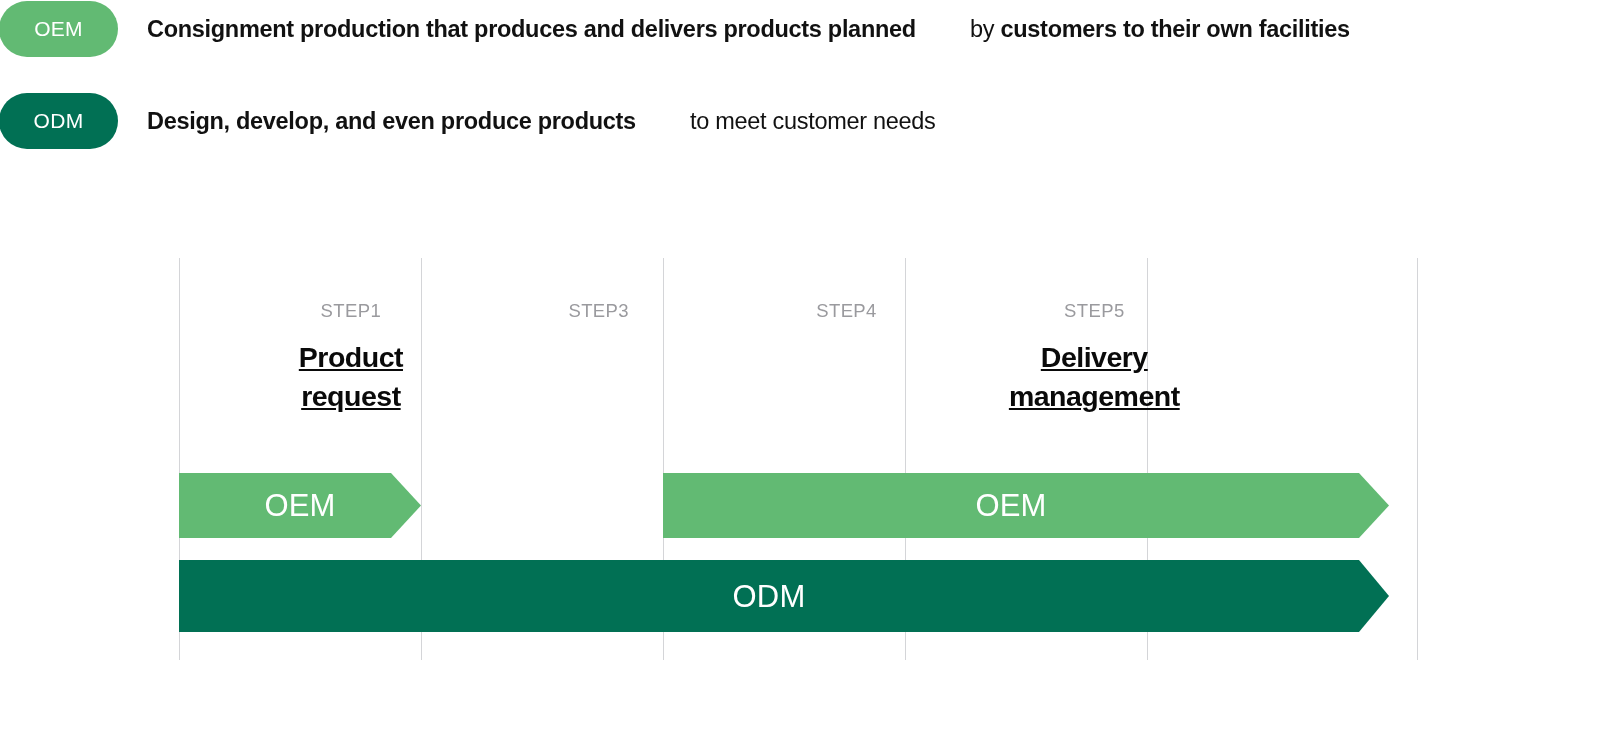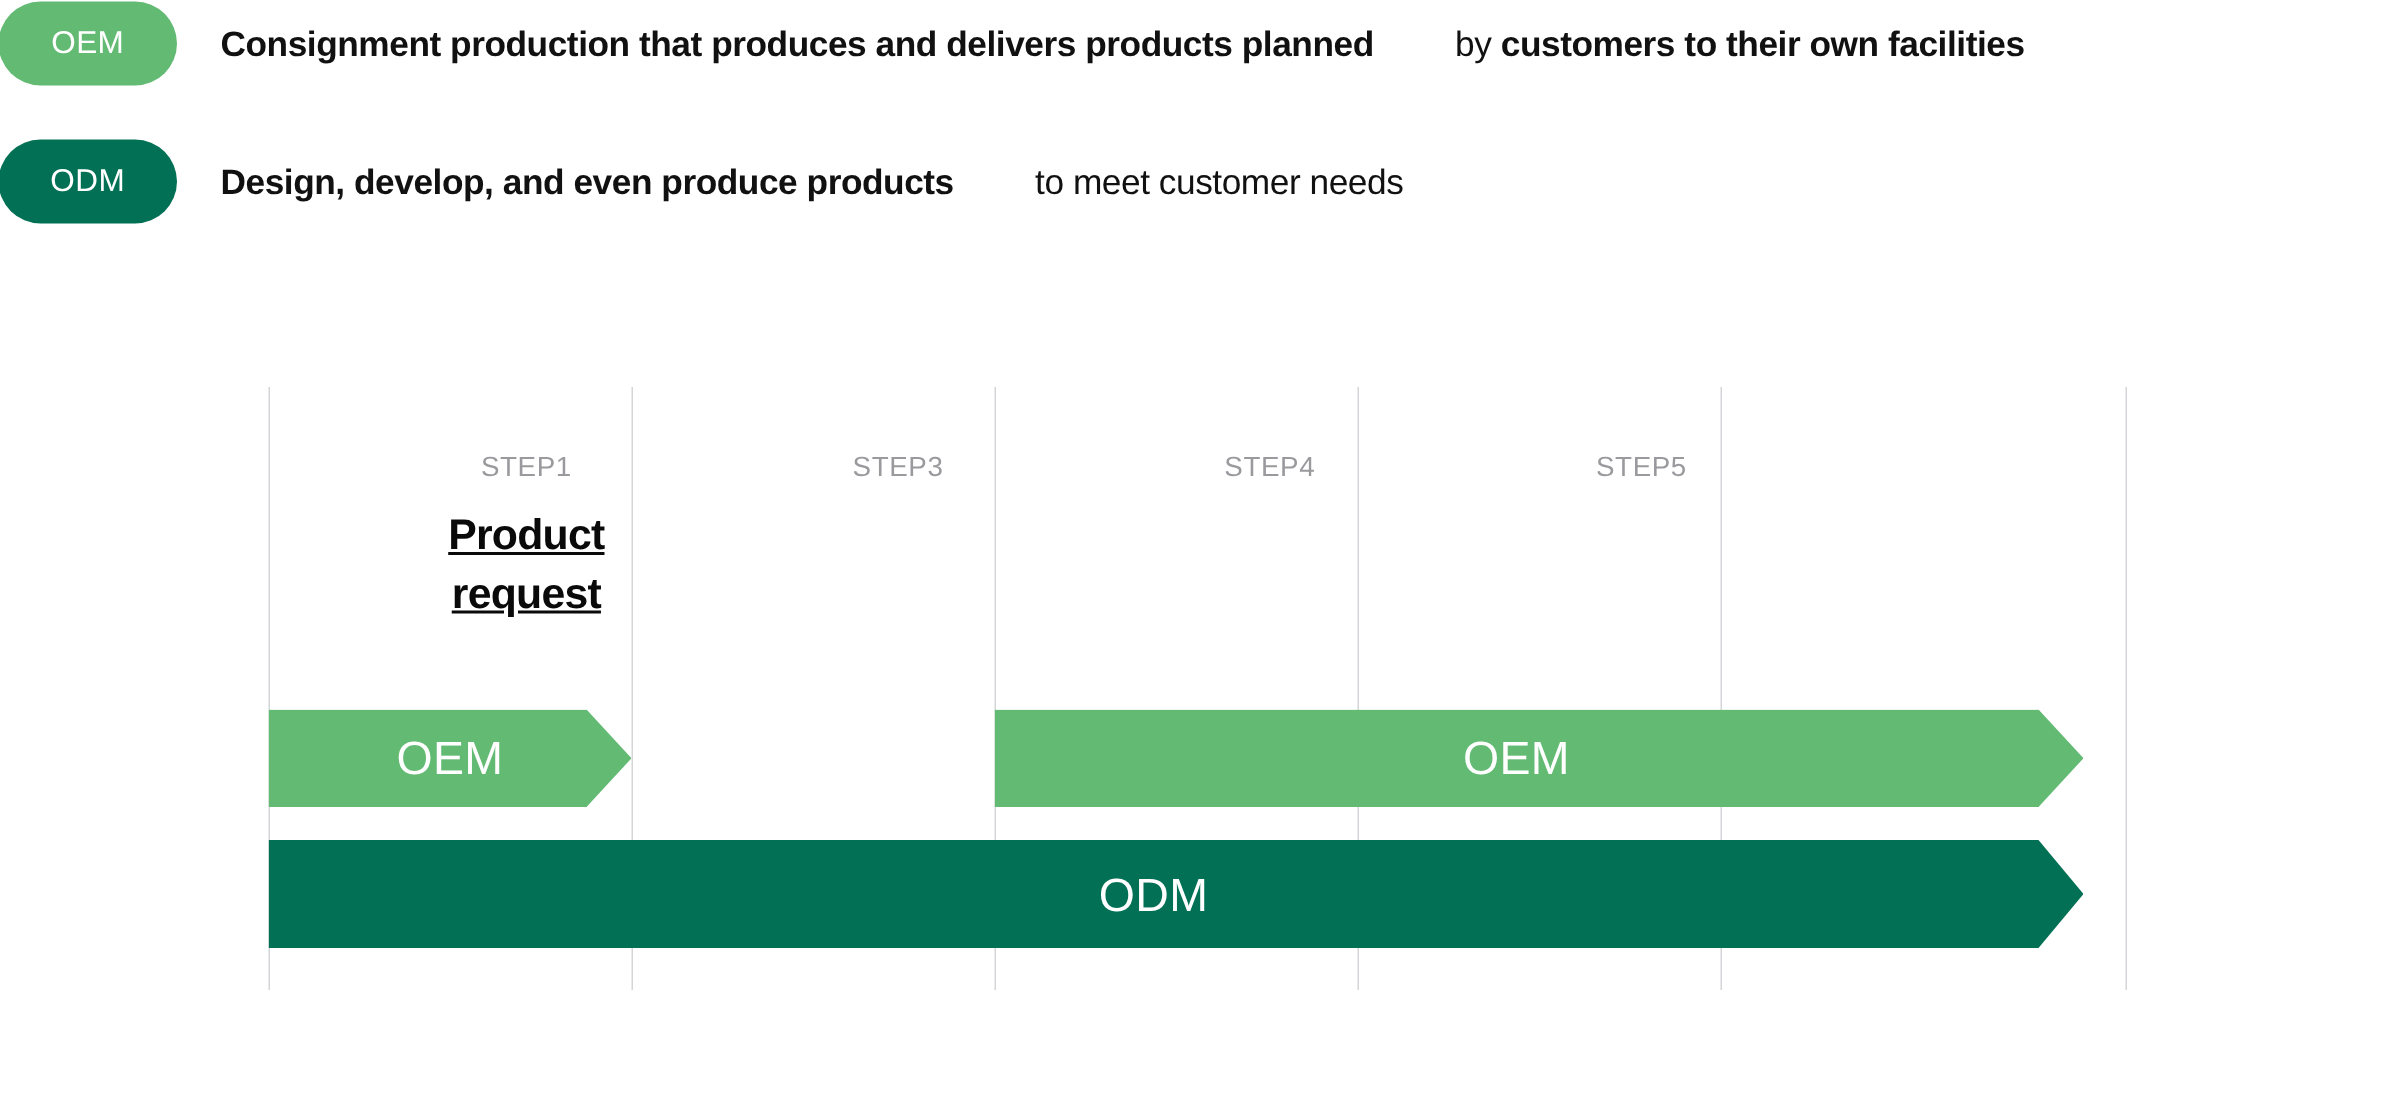--- a/index.html
+++ b/index.html
@@ -211,20 +211,22 @@
 request</div>
     </div>
     <div class="step-col">
       <div class="step-num">STEP3</div>
     </div>
     <div class="step-col">
       <div class="step-num">STEP4</div>
     </div>
     <div class="step-col">
       <div class="step-num">STEP5</div>
+      <div class="step-title">Delivery
+management</div>
     </div>
   </div>
 
   <div class="bars">
     <div class="bar bar-oem-1">
       <span class="bar-label">OEM</span>
     </div>
     <div class="bar bar-oem-2">
       <span class="bar-label">OEM</span>
     </div>

